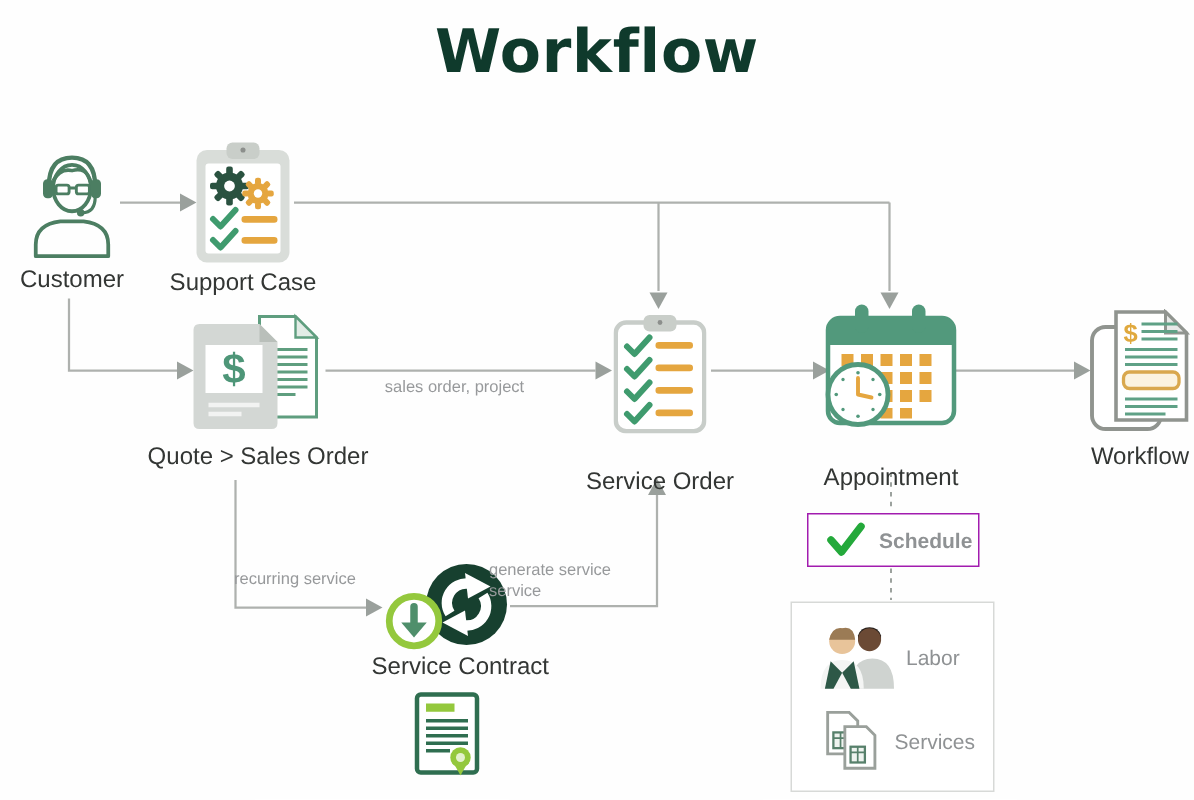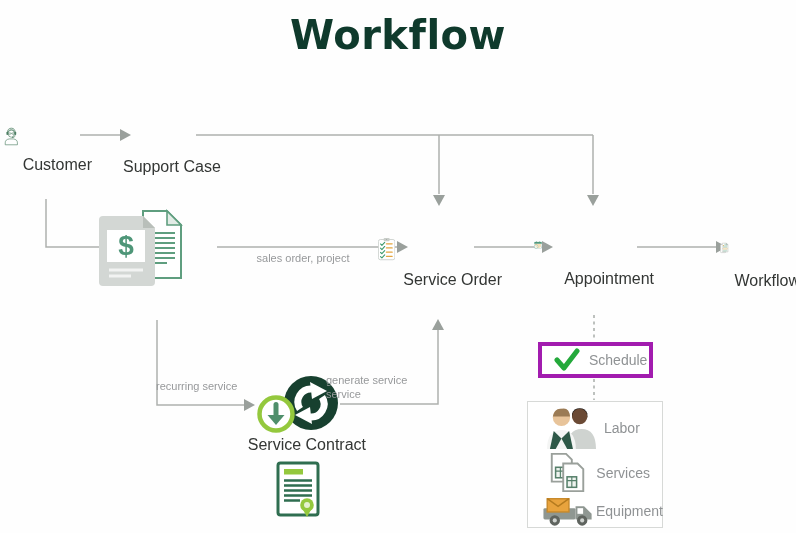--- a/index.html
+++ b/index.html
@@ -2,26 +2,26 @@
 <html><head>
 <meta charset="utf-8">
 <style>
   html,body{margin:0;padding:0;background:#fff;}
   .canvas{position:relative;width:796px;height:533px;background:#fefefe;overflow:hidden;
           font-family:"Liberation Sans",sans-serif;}
   .title{position:absolute;top:12px;left:0;right:0;text-align:center;
          font-family:"DejaVu Sans","Liberation Sans",sans-serif;
          font-weight:bold;font-size:40px;color:#0f3a2c;letter-spacing:0.5px;}
   .connector-layer{position:absolute;left:0;top:0;pointer-events:none;}
-  .node{position:absolute;display:flex;flex-direction:row;align-items:flex-end;}
+  .node{position:absolute;display:flex;flex-direction:column;align-items:center;}
   .node-label{font-size:16px;color:#333634;white-space:nowrap;}
   .edge-label{position:absolute;font-size:11px;color:#97999b;text-align:left;line-height:1.25;}
   .schedule-box{position:absolute;left:538px;top:342px;width:115px;height:36px;
-                background:#fff;border:4px solid #a21caf;box-sizing:border-box;
-                display:flex;align-items:center;gap:9px;padding-left:12px;}
+                background:#fff;border:1px solid #a21caf;box-sizing:border-box;
+                display:flex;align-items:center;gap:9px;padding-left:12px;font-weight:bold;}
   .schedule-label{font-size:14px;color:#8f9294;}
   .resources-box{position:absolute;left:527px;top:401px;width:136px;height:127px;
                  background:#fff;border:1px solid #d7d9d7;box-sizing:border-box;
                  display:flex;flex-direction:column;justify-content:space-evenly;padding:2px 12px;}
   .resource-row{display:flex;align-items:center;}
   .resource-icon{width:64px;display:flex;justify-content:center;}
   .resource-label{font-size:14px;color:#8f9294;}
   .abs{position:absolute;}
 </style>
 </head>
@@ -125,23 +125,24 @@
       <path d="M70 3 L84 17 H70 Z" fill="#e2ece6" stroke="#5f9e7f" stroke-width="1.6"></path>
       <g stroke="#5f9e7f" stroke-width="2">
         <path d="M52 25 H78 M52 30 H78 M52 35 H78 M52 40 H78 M52 45 H78 M52 50 H78 M52 55 H70"></path>
       </g>
       <path d="M6 8 H46 L58 20 V74 Q58 78 54 78 H6 Q2 78 2 74 V12 Q2 8 6 8 Z" fill="#d3d7d4"></path>
       <path d="M46 8 L58 20 H46 Z" fill="#b9bfba"></path>
       <rect x="10" y="22" width="38" height="32" fill="#ffffff"></rect>
       <text x="29" y="47" font-family="Liberation Sans, sans-serif" font-size="28" font-weight="bold" fill="#4e9678" text-anchor="middle">$</text>
       <path d="M12 62 H46 M12 68 H34" stroke="#f2f3f2" stroke-width="3"></path>
     </svg>
-  </div>
-
-  <div class="node" style="left:378px;top:209px;width:124px;gap:8px">
+    <div class="node-label">Quote &gt; Sales Order</div>
+  </div>
+
+  <div class="node" style="left:378px;top:209px;width:124px;gap:24px">
     <svg width="62" height="80" viewBox="0 0 62 80">
       <rect x="1.5" y="6" width="59" height="72.5" rx="7" fill="#ffffff" stroke="#c8cdc9" stroke-width="3"></rect>
       <rect x="20" y="1" width="22" height="11" rx="4" fill="#c9cec9"></rect>
       <circle cx="31" cy="6" r="1.6" fill="#8c8f8c"></circle>
       <g>
         <path d="M9 22 L14 27 L24 16" fill="none" stroke="#3f9b6e" stroke-width="4" stroke-linecap="round" stroke-linejoin="round"></path>
         <rect x="28" y="19" width="25" height="4.5" rx="2.2" fill="#e5a63f"></rect>
         <path d="M9 37 L14 42 L24 31" fill="none" stroke="#3f9b6e" stroke-width="4" stroke-linecap="round" stroke-linejoin="round"></path>
         <rect x="28" y="34" width="25" height="4.5" rx="2.2" fill="#e5a63f"></rect>
         <path d="M9 52 L14 57 L24 46" fill="none" stroke="#3f9b6e" stroke-width="4" stroke-linecap="round" stroke-linejoin="round"></path>
@@ -268,31 +269,15 @@
           <path d="M3 2 H18 L24 8 V31 H3 Z" fill="#ffffff" stroke="#9aa09b" stroke-width="2"></path>
           <rect x="7" y="16" width="10" height="11" fill="#eef3ef" stroke="#57806b" stroke-width="1.6"></rect>
           <path d="M7 20 H17 M12 16 V27" stroke="#57806b" stroke-width="1.2"></path>
           <path d="M15 12 H30 L36 18 V41 H15 Z" fill="#ffffff" stroke="#9aa09b" stroke-width="2"></path>
           <rect x="19" y="26" width="10" height="11" fill="#eef3ef" stroke="#57806b" stroke-width="1.6"></rect>
           <path d="M19 30 H29 M24 26 V37" stroke="#57806b" stroke-width="1.2"></path>
         </svg>
       </span>
       <span class="resource-label">Services</span>
     </div>
-    <div class="resource-row">
-      <span class="resource-icon">
-        <svg width="56" height="34" viewBox="0 0 56 36">
-          <rect x="2" y="15" width="34" height="12" rx="1.5" fill="#8f9792"></rect>
-          <path d="M36 27 V13 H45 L53 21 V27 Z" fill="#8f9792"></path>
-          <rect x="38" y="15" width="6" height="6" fill="#ffffff"></rect>
-          <rect x="6" y="5" width="23" height="14" fill="#e8a33d" stroke="#c98a2a" stroke-width="1.5"></rect>
-          <path d="M6 5 L17.5 13 L29 5" fill="none" stroke="#b57b1f" stroke-width="1.6"></path>
-          <circle cx="14" cy="28" r="5.5" fill="#5f645f"></circle>
-            <circle cx="14" cy="28" r="2.2" fill="#cfd3d0"></circle>
-          <circle cx="43" cy="28" r="5.5" fill="#5f645f"></circle>
-            <circle cx="43" cy="28" r="2.2" fill="#cfd3d0"></circle>
-        </svg>
-      </span>
-      <span class="resource-label">Equipment</span>
-    </div>
   </div>
 
 </div>
 
 </body></html>

